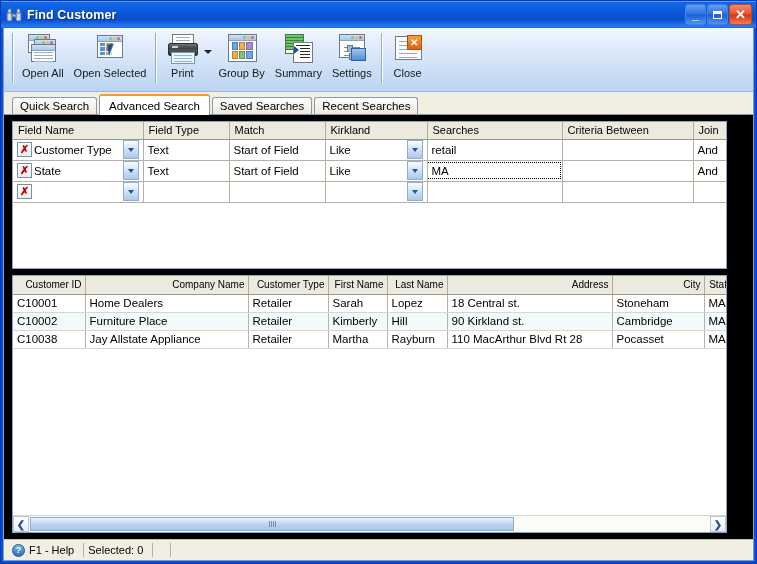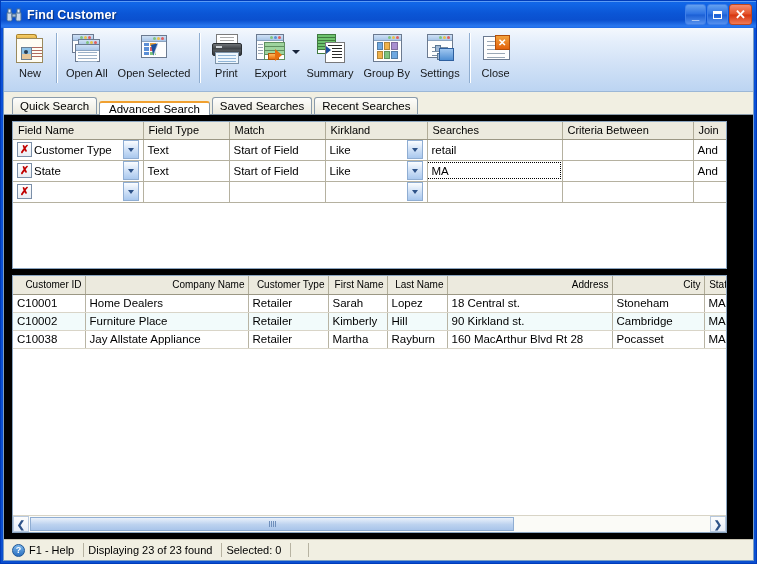--- a/index.html
+++ b/index.html
@@ -301,21 +301,21 @@
     background: linear-gradient(to bottom,#fdfdfb,#eceade);
     border: 1px solid #8a9bab;
     border-bottom: none;
     border-radius: 3px 3px 0 0;
     box-sizing: border-box;
     position: relative;
     white-space: nowrap;
     cursor: default;
   }
   .tab.active {
-    height: 14px;
+    height: 21px;
     background: #ffffff;
     border-color: #8a9bab;
     border-top: 2px solid #f0a030;
     margin-bottom: -1px;
     z-index: 3;
     padding: 0 9px;
   }
 
   
   .body-area {
@@ -532,35 +532,20 @@
       <span class="cbtn close">
         <span class="glyph">✕</span>
       </span>
     </span>
   </div>
 
   <div class="client">
 
     <div class="toolbar">
 
-      <div class="tb-item">
-        <span class="tb-icon ic-new">
-          <span class="ic folder"></span>
-          <span class="ic card">
-            <span class="ic photo"></span>
-            <span class="ic cl">
-                <i></i>
-                <i></i>
-                <i></i>
-                <i></i>
-              </span>
-          </span>
-        </span>
-        <span class="tb-label">New</span>
-      </div>
 
 
       <span class="tb-sep"></span>
 
       <div class="tb-item">
         <span class="tb-icon ic-openall">
           <span class="ic win w1">
               <span class="tbar"></span>
             <span class="dots">
                 <span style="background:#7fc47f"></span>
@@ -624,68 +609,22 @@
           <span class="ic pbody"></span>
           <span class="ic pout">
               <i></i>
               <i></i>
               <i></i>
             </span>
         </span>
         <span class="tb-label">Print</span>
       </div>
 
-      <div class="tb-item">
-        <span class="tb-icon ic-export">
-          <span class="ic win w1">
-              <span class="tbar"></span>
-            <span class="dots">
-                <span style="background:#7fc47f"></span>
-                <span style="background:#5b8fd6"></span>
-                <span style="background:#e06060"></span>
-              </span>
-            <span class="side">
-                <i></i>
-                <i></i>
-                <i></i>
-                <i></i>
-              </span>
-            <span class="tbl">
-                <i></i>
-                <i></i>
-                <i></i>
-              </span>
-          </span>
-          <span class="ic arrow"></span>
-        </span>
-        <span class="tb-label">Export</span>
-      </div>
 
       <span class="tb-drop"></span>
-
-      <div class="tb-item">
-        <span class="tb-icon ic-sum">
-          <span class="ic gr">
-              <i></i>
-              <i></i>
-              <i></i>
-              <i></i>
-              <i></i>
-            </span>
-          <span class="ic pg">
-              <i class="a"></i>
-              <i></i>
-              <i></i>
-              <i></i>
-              <i></i>
-            </span>
-          <span class="ic ar"></span>
-        </span>
-        <span class="tb-label">Summary</span>
-      </div>
 
       <div class="tb-item">
         <span class="tb-icon ic-group">
           <span class="ic win w1">
               <span class="tbar"></span>
             <span class="dots">
                 <span style="background:#7fc47f"></span>
                 <span style="background:#e8c24a"></span>
                 <span style="background:#e06060"></span>
               </span>
@@ -693,20 +632,41 @@
               <i style="background:#6fa8e0"></i>
                 <i style="background:#f0b24a"></i>
                 <i style="background:#a98fd0"></i>
               <i style="background:#f0b24a"></i>
                 <i style="background:#7fc47f"></i>
                 <i style="background:#6fa8e0"></i>
             </span>
           </span>
         </span>
         <span class="tb-label">Group By</span>
+      </div>
+
+      <div class="tb-item">
+        <span class="tb-icon ic-sum">
+          <span class="ic gr">
+              <i></i>
+              <i></i>
+              <i></i>
+              <i></i>
+              <i></i>
+            </span>
+          <span class="ic pg">
+              <i class="a"></i>
+              <i></i>
+              <i></i>
+              <i></i>
+              <i></i>
+            </span>
+          <span class="ic ar"></span>
+        </span>
+        <span class="tb-label">Summary</span>
       </div>
 
       <div class="tb-item">
         <span class="tb-icon ic-set">
           <span class="ic win w1">
               <span class="tbar"></span>
             <span class="dots">
                 <span style="background:#7fc47f"></span>
                 <span style="background:#e8c24a"></span>
                 <span style="background:#e06060"></span>
@@ -901,21 +861,21 @@
                 <td>Cambridge</td>
                 <td>MA</td>
                 <td>(617)</td>
               </tr>
               <tr>
                 <td>C10038</td>
                 <td>Jay Allstate Appliance</td>
                 <td>Retailer</td>
                 <td>Martha</td>
                 <td>Rayburn</td>
-                <td>160 MacArthur Blvd Rt 28</td>
+                <td>110 MacArthur Blvd Rt 28</td>
                 <td>Pocasset</td>
                 <td>MA</td>
                 <td>(508)</td>
               </tr>
             </tbody>
           </table>
         </div>
 
         <div class="hscroll">
           <span class="sb-arrow">❮</span>
@@ -932,19 +892,18 @@
           <span class="sb-arrow">❯</span>
         </div>
       </div>
     </div>
 
     <div class="statusbar">
       <span class="sb-cell first">
         <span class="help-icon">?</span>
         <span>F1 - Help</span>
       </span>
-      <span class="sb-cell">Displaying 23 of 23 found</span>
       <span class="sb-cell">Selected: 0</span>
       <span class="sb-cell" style="width:4px"></span>
     </div>
 
   </div>
 </div>
 
 </body></html>

